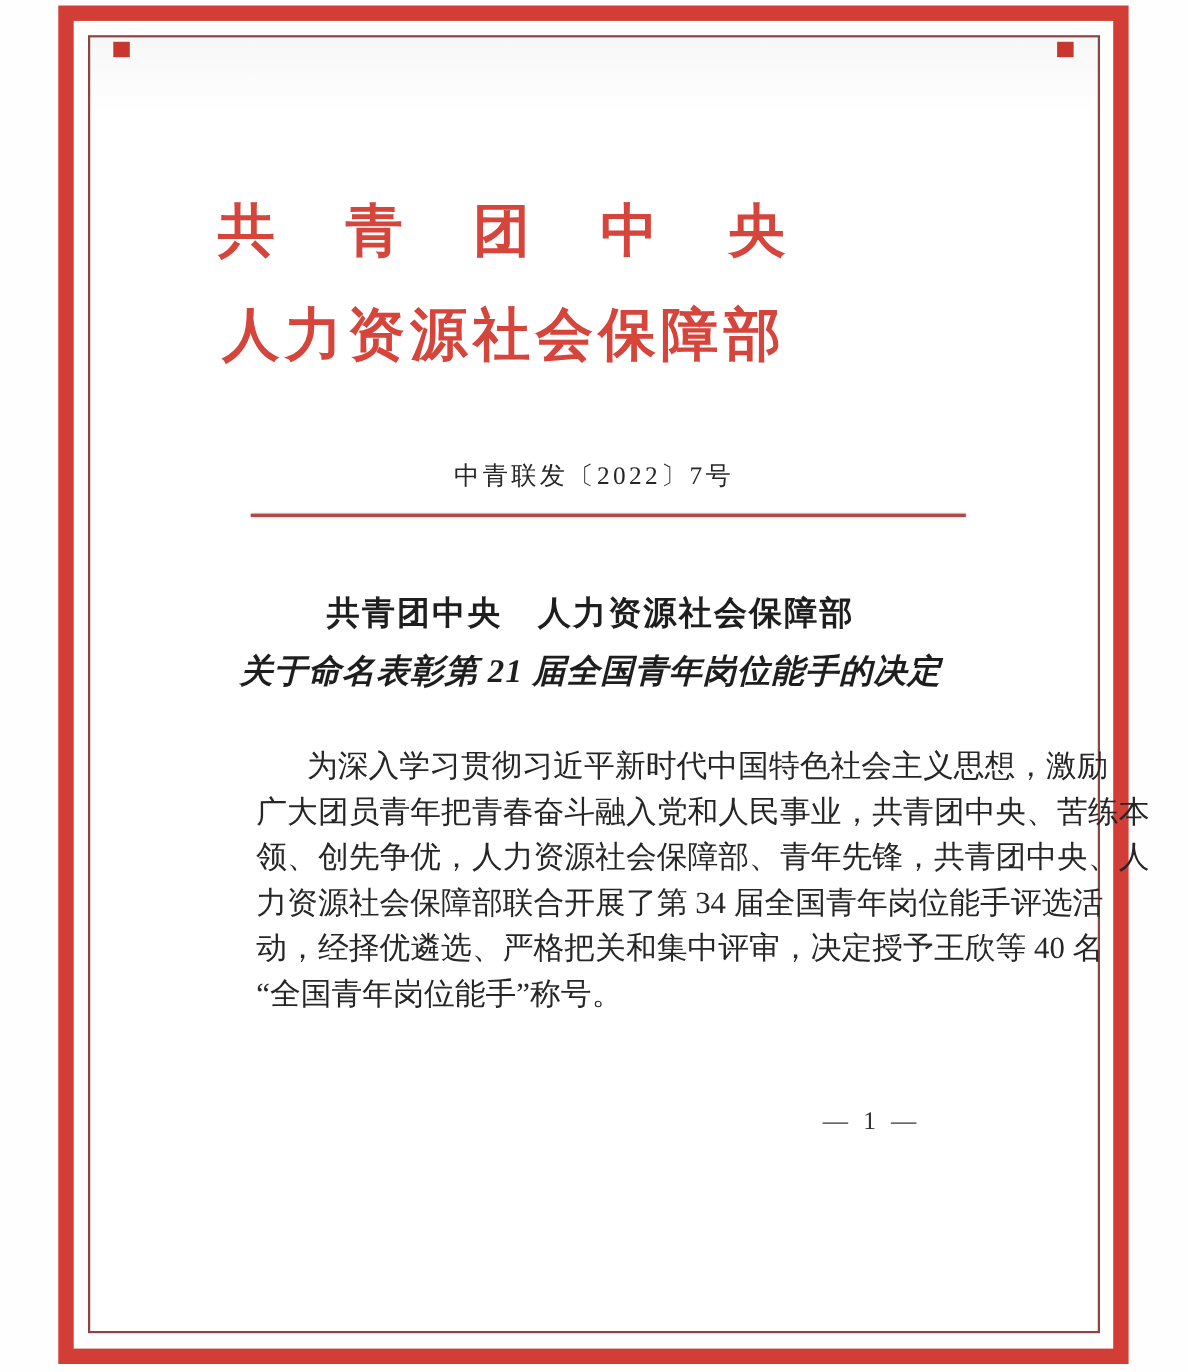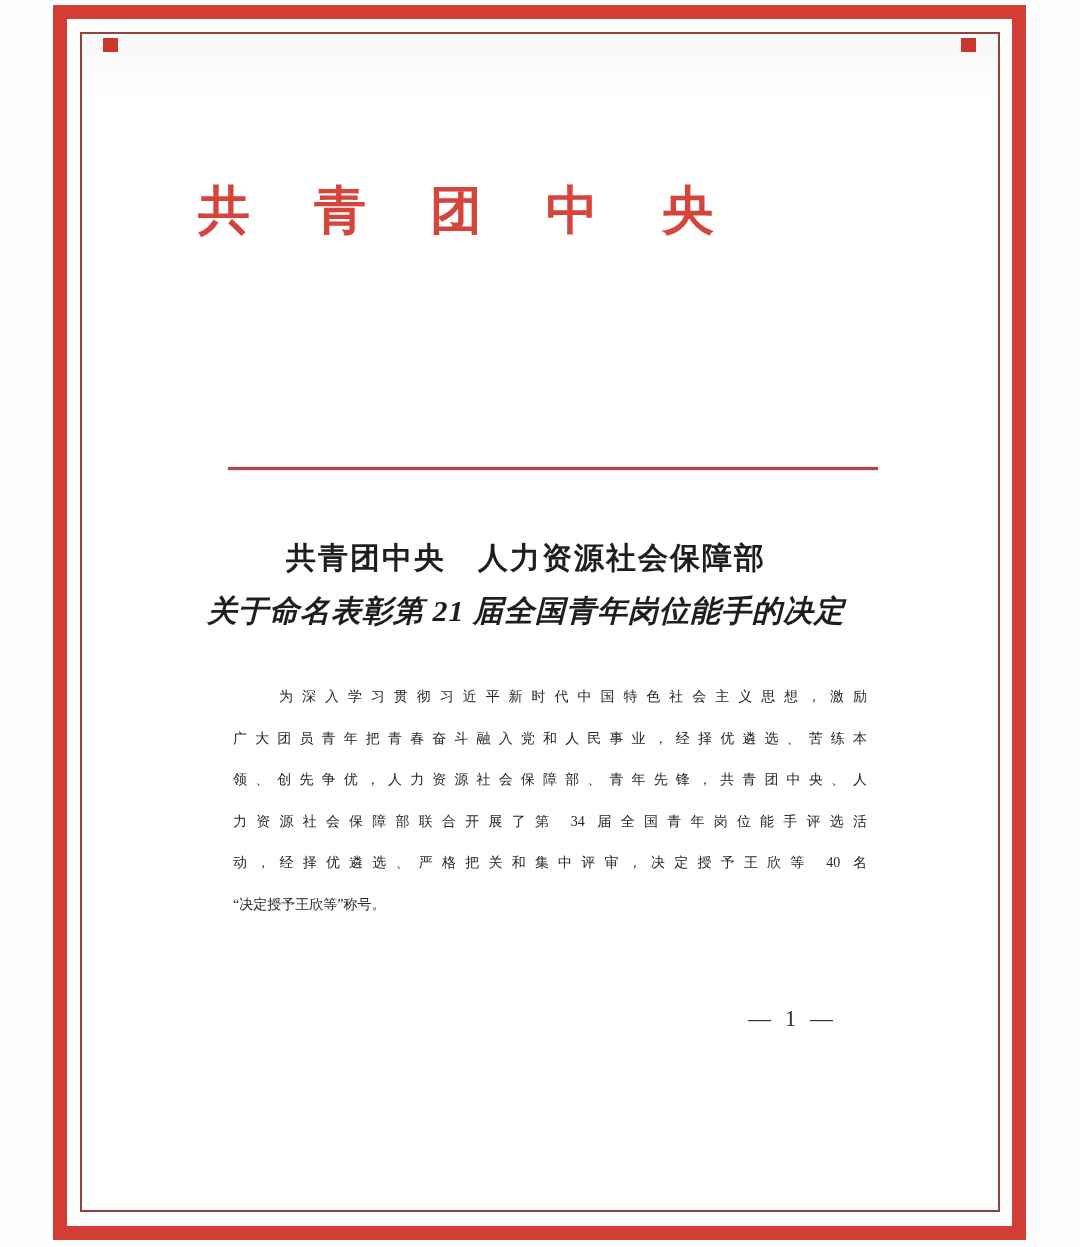--- a/index.html
+++ b/index.html
@@ -65,33 +65,33 @@
   }
 
   .red-rule {
     position: absolute; left: 228px; top: 467px;
     width: 650px; height: 3px;
     background: #ab4a46;
     box-shadow: 0 0 2px rgba(171,74,70,.6);
   }
 
   .doc-title {
-    position: absolute; left: 68px; width: 916px;
+    position: absolute; left: 79px; width: 916px;
     text-align: center;
     font-weight: bold;
     color: #1e1e1e;
     font-size: 30px;
     line-height: 1.2;
   }
   .doc-title-1 { top: 540px; letter-spacing: 2px; }
   .doc-title-2 { top: 593px; letter-spacing: 1px; font-style: italic; }
 
   .body-block {
     position: absolute; left: 233px; top: 676px; width: 634px;
-    font-size: 14px;
+    font-size: 28px;
     color: #262626;
     line-height: 41.6px;
   }
   .body-line {
     height: 41.6px;
     text-align: justify;
     text-align-last: justify;
     white-space: nowrap;
   }
   .body-line.indent { text-indent: 46px; }
@@ -109,32 +109,34 @@
 
 <div class="page">
 
   <div class="frame-outer"></div>
   <div class="frame-inner"></div>
   <div class="corner-sq sq-left"></div>
   <div class="corner-sq sq-right"></div>
 
   <div class="letterhead-line letterhead-1">共青团中央</div>
 
+  <div class="letterhead-line letterhead-2">人力资源社会保障部</div>
 
+  <div class="doc-number">中青联发〔2022〕7号</div>
 
   <div class="red-rule"></div>
 
   <div class="doc-title doc-title-1">共青团中央　人力资源社会保障部</div>
 
   <div class="doc-title doc-title-2">关于命名表彰第 21 届全国青年岗位能手的决定</div>
 
   <div class="body-block">
     <div class="body-line indent">为深入学习贯彻习近平新时代中国特色社会主义思想，激励</div>
-    <div class="body-line">广大团员青年把青春奋斗融入党和人民事业，经择优遴选、苦练本</div>
+    <div class="body-line">广大团员青年把青春奋斗融入党和人民事业，共青团中央、苦练本</div>
     <div class="body-line">领、创先争优，人力资源社会保障部、青年先锋，共青团中央、人</div>
     <div class="body-line">力资源社会保障部联合开展了第 34 届全国青年岗位能手评选活</div>
     <div class="body-line">动，经择优遴选、严格把关和集中评审，决定授予王欣等 40 名</div>
-    <div class="body-line para-end">“决定授予王欣等”称号。</div>
+    <div class="body-line para-end">“全国青年岗位能手”称号。</div>
   </div>
 
   <div class="page-number">— 1 —</div>
 
 </div>
 
 </body></html>

